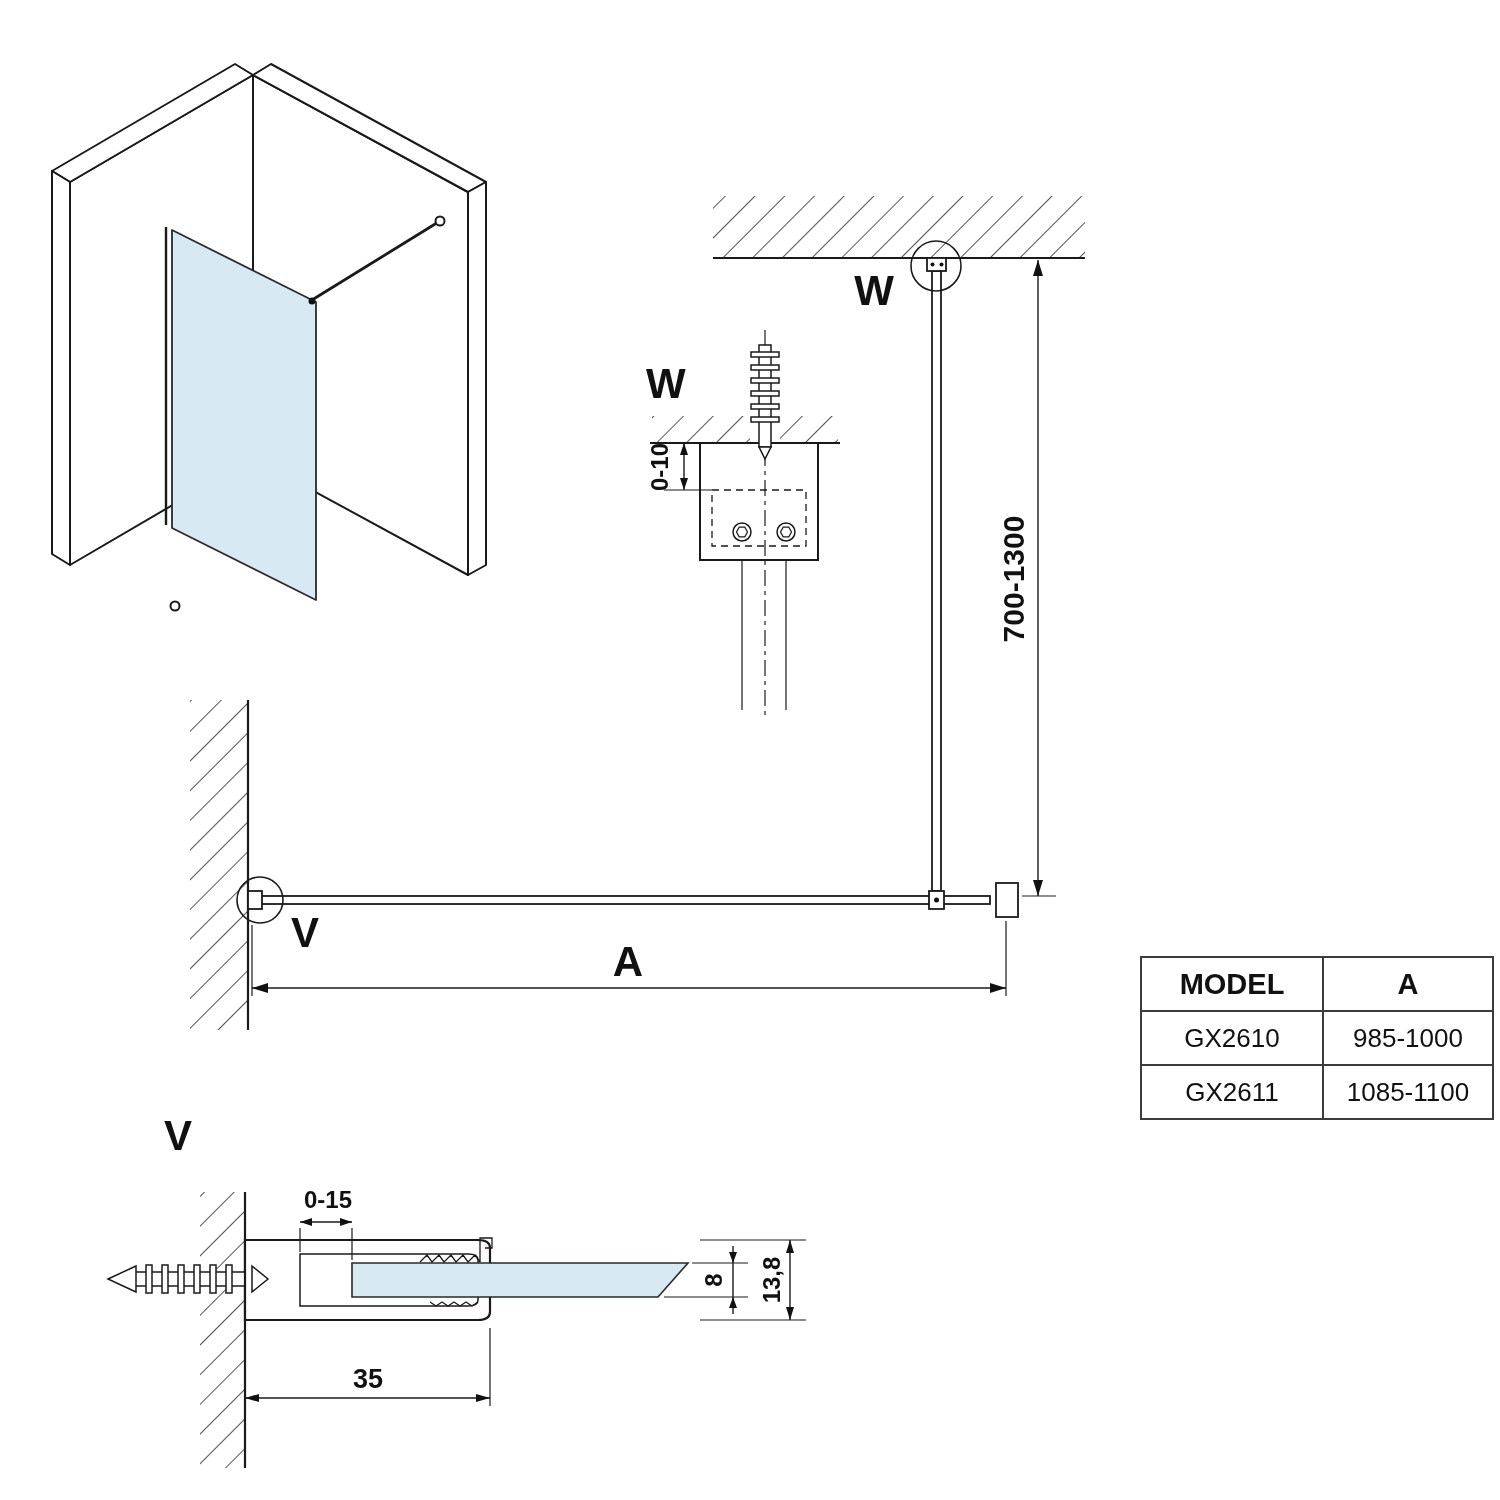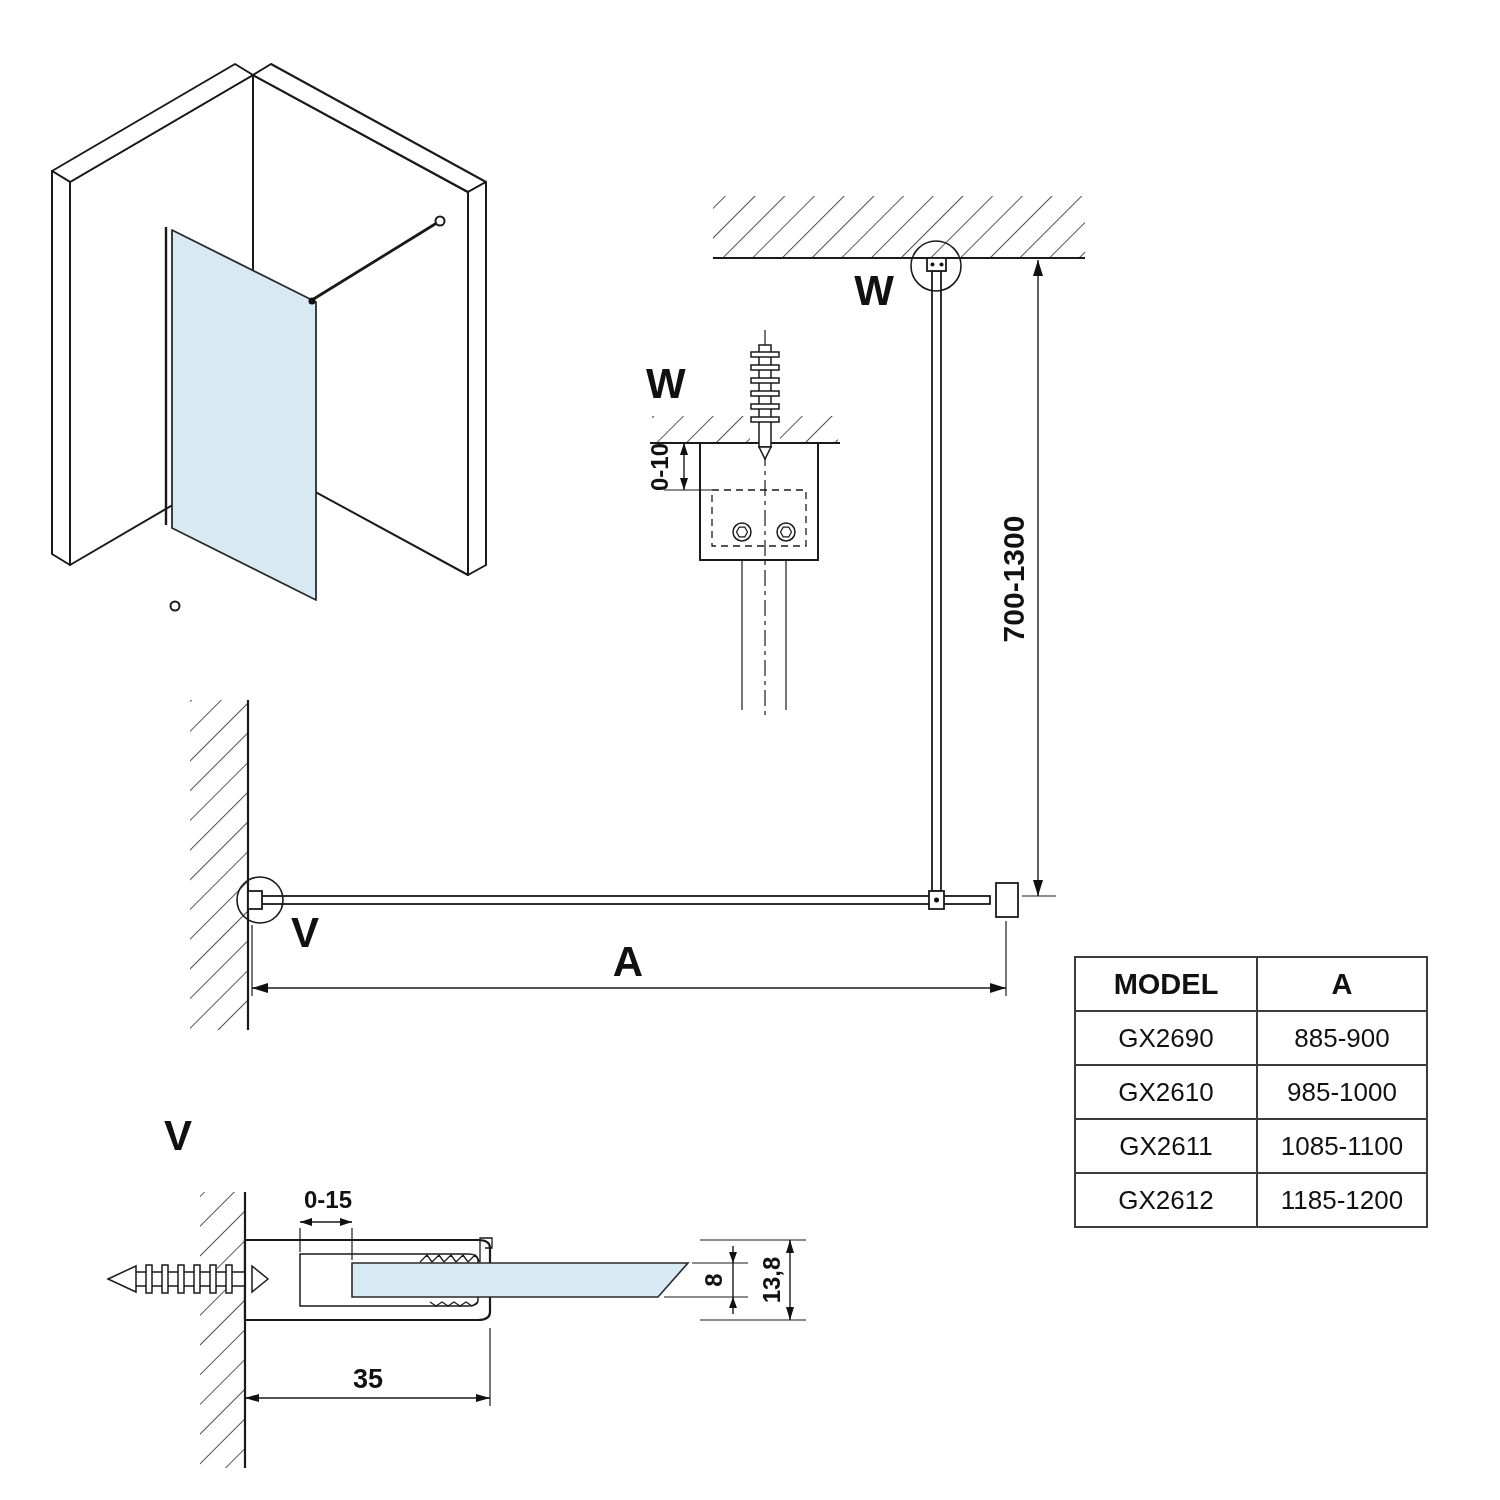--- a/index.html
+++ b/index.html
@@ -1,20 +1,20 @@
 <!DOCTYPE html>
 <html><head>
 <meta charset="utf-8">
 <style>
   *{box-sizing:border-box;margin:0;padding:0}
   html,body{background:#fff}
   body{width:1500px;height:1500px;font-family:"Liberation Sans",sans-serif}
   .canvas{position:relative;width:1500px;height:1500px;background:#fff;overflow:hidden}
   .drawing-svg{position:absolute;left:0;top:0}
-  .spec-table{position:absolute;left:1074px;top:956px;border-collapse:collapse;table-layout:fixed;width:352px;background:#fff}
+  .spec-table{position:absolute;left:1140px;top:956px;border-collapse:collapse;table-layout:fixed;width:352px;background:#fff}
   .spec-table th,.spec-table td{border:2px solid #3c3c3c;text-align:center;vertical-align:middle;height:54px;color:#111;overflow:hidden}
   .spec-table th{font-size:29px;font-weight:700}
   .spec-table td{font-size:26px;font-weight:400}
   svg text{fill:#111;font-family:"Liberation Sans",sans-serif}
   .big-label{font-size:42px;font-weight:700}
   .dim-label{font-size:27px;font-weight:700}
   .dim-label-sm{font-size:24px;font-weight:700}
   .dim-label-md{font-size:30px;font-weight:700}
 </style>
 </head>
@@ -198,31 +198,23 @@
         <col style="width:170px">
       </colgroup>
   <thead>
     <tr>
       <th>MODEL</th>
       <th>A</th>
     </tr>
   </thead>
   <tbody>
     <tr>
-      <td>GX2690</td>
-      <td>885-900</td>
-    </tr>
-    <tr>
       <td>GX2610</td>
       <td>985-1000</td>
     </tr>
     <tr>
       <td>GX2611</td>
       <td>1085-1100</td>
     </tr>
-    <tr>
-      <td>GX2612</td>
-      <td>1185-1200</td>
-    </tr>
   </tbody>
 </table>
 
 </div>
 
 </body></html>

